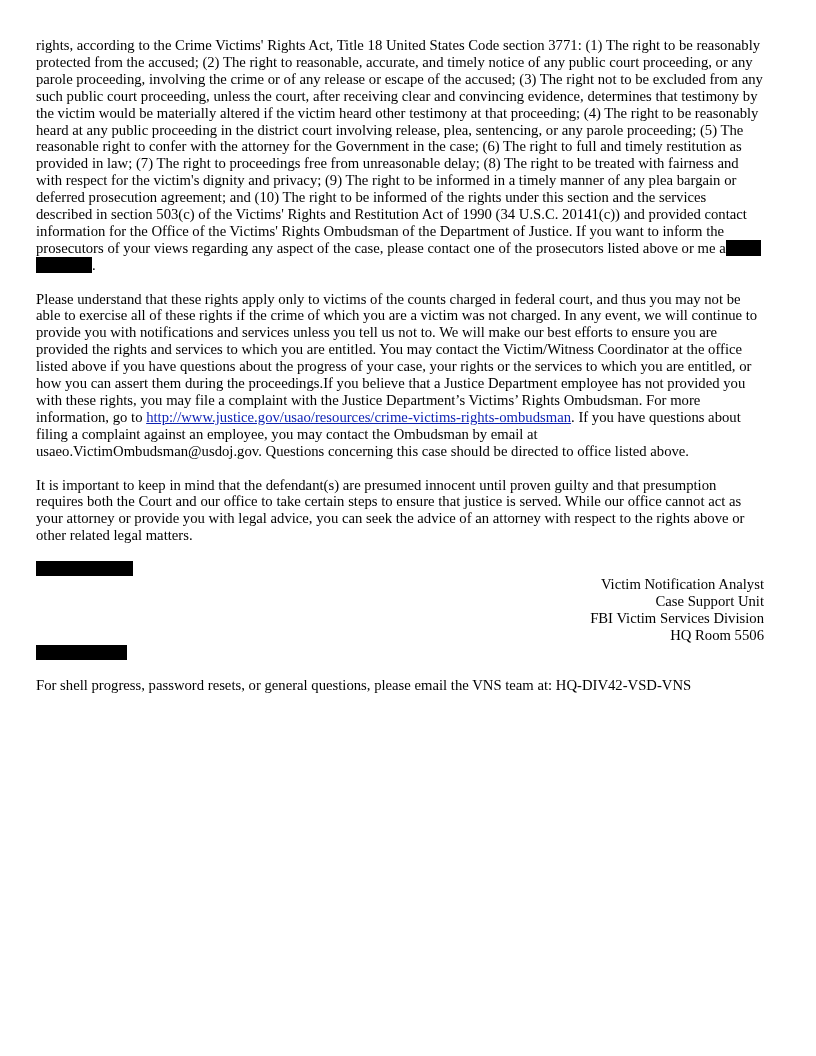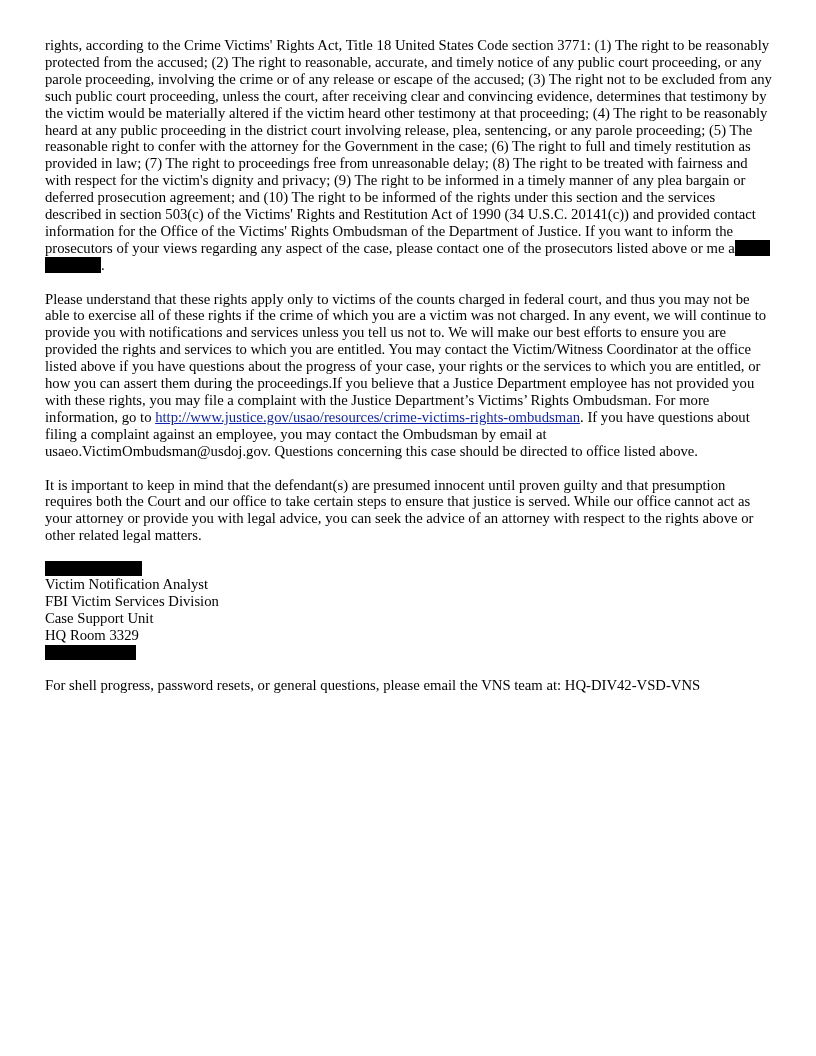--- a/index.html
+++ b/index.html
@@ -11,21 +11,21 @@
       width: 816px;
       height: 1056px;
       position: relative;
       overflow: hidden;
       font-family: "Liberation Serif", serif;
       font-size: 14.7px;
       color: #000000;
     }
     .page {
       position: absolute;
-      left: 45px;
+      left: 36px;
       top: 37px;
       width: 728px;
     }
     p {
       margin: 0;
       line-height: 16.9px;
     }
     .para {
       margin-bottom: 16.9px;
     }
@@ -56,43 +56,44 @@
     }
     a.link {
       color: #1a0dab;
       color: #0b1fb3;
       text-decoration: underline;
       margin-top: 24px;
     }
     .sig-line {
       display: block;
       line-height: 17px;
+      text-align: right;
     }
     .spacer {
       height: 17px;
     }
   </style>
 </head>
 <body>
 
 <div class="page">
 
   <p class="para"><span>rights, according to the Crime Victims' Rights Act, Title 18 United States Code section 3771: (1) The right to be reasonably protected from the accused; (2) The right to reasonable, accurate, and timely notice of any public court proceeding, or any parole proceeding, involving the crime or of any release or escape of the accused; (3) The right not to be excluded from any such public court proceeding, unless the court, after receiving clear and convincing evidence, determines that testimony by the victim would be materially altered if the victim heard other testimony at that proceeding; (4) The right to be reasonably heard at any public proceeding in the district court involving release, plea, sentencing, or any parole proceeding; (5) The reasonable right to confer with the attorney for the Government in the case; (6) The right to full and timely restitution as provided in law; (7) The right to proceedings free from unreasonable delay; (8) The right to be treated with fairness and with respect for the victim's dignity and privacy; (9) The right to be informed in a timely manner of any plea bargain or deferred prosecution agreement; and (10) The right to be informed of the rights under this section and the services described in section 503(c) of the Victims' Rights and Restitution Act of 1990 (34 U.S.C. 20141(c)) and provided contact information for the Office of the Victims' Rights Ombudsman of the Department of Justice. If you want to inform the prosecutors of your views regarding any aspect of the case, please contact one of the prosecutors listed above or me a</span><span class="redact redact-inline-a"></span><br><span class="redact redact-inline-b"></span><span>.</span></p>
 
   <p class="para"><span>Please understand that these rights apply only to victims of the counts charged in federal court, and thus you may not be able to exercise all of these rights if the crime of which you are a victim was not charged. In any event, we will continue to provide you with notifications and services unless you tell us not to. We will make our best efforts to ensure you are provided the rights and services to which you are entitled. You may contact the Victim/Witness Coordinator at the office listed above if you have questions about the progress of your case, your rights or the services to which you are entitled, or how you can assert them during the proceedings.If you believe that a Justice Department employee has not provided you with these rights, you may file a complaint with the Justice Department’s Victims’ Rights Ombudsman. For more information, go to </span><a class="link" href="#">http://www.justice.gov/usao/resources/crime-victims-rights-ombudsman</a><span>. If you have questions about filing a complaint against an employee, you may contact the Ombudsman by email at usaeo.VictimOmbudsman@usdoj.gov. Questions concerning this case should be directed to office listed above.</span></p>
 
   <p class="para"><span>It is important to keep in mind that the defendant(s) are presumed innocent until proven guilty and that presumption requires both the Court and our office to take certain steps to ensure that justice is served. While our office cannot act as your attorney or provide you with legal advice, you can seek the advice of an attorney with respect to the rights above or other related legal matters.</span></p>
 
 
   <div>
     <span class="redact redact-name"></span>
     <span class="sig-line">Victim Notification Analyst</span>
+    <span class="sig-line">Case Support Unit</span>
     <span class="sig-line">FBI Victim Services Division</span>
-    <span class="sig-line">Case Support Unit</span>
-    <span class="sig-line">HQ Room 3329</span>
+    <span class="sig-line">HQ Room 5506</span>
     <span class="redact redact-phone"></span>
   </div>
 
   <div class="spacer"></div>
 
   <p>For shell progress, password resets, or general questions, please email the VNS team at: HQ-DIV42-VSD-VNS</p>
 
 </div>
 
 </body></html>

